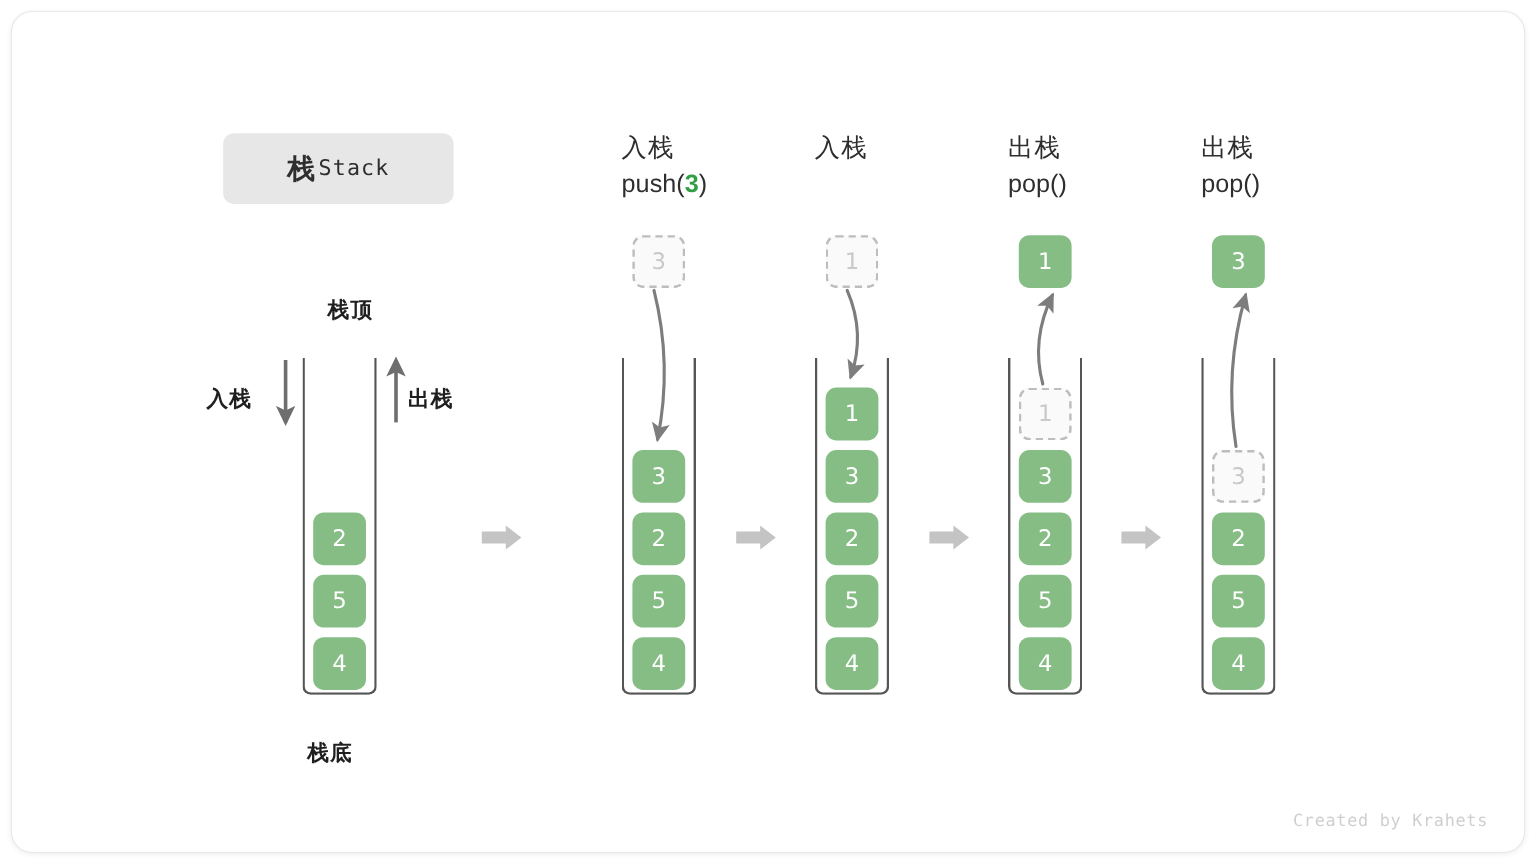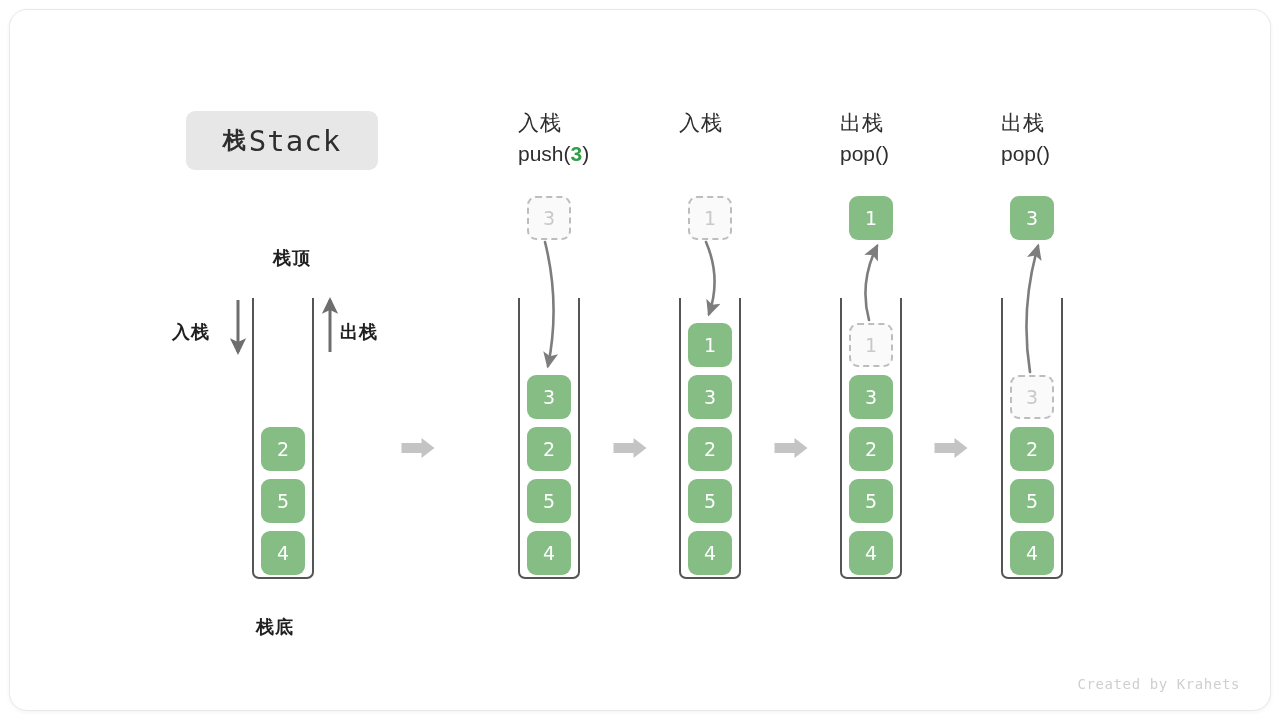--- a/index.html
+++ b/index.html
@@ -44,21 +44,21 @@
     justify-content: center;
     letter-spacing: 1px;
   }
   .title-badge .t-cn {
     font-size: 23px;
     font-weight: bold;
     color: #2e2e2e;
     font-family: "DejaVu Sans", sans-serif;
   }
   .title-badge .t-en {
-    font-size: 29px;
+    font-size: 18px;
     font-weight: normal;
     color: #2e2e2e;
     font-family: "DejaVu Sans Mono", monospace;
     margin-left: 2px;
   }
 
   
   .col-head {
     position: absolute;
     width: 170px;

